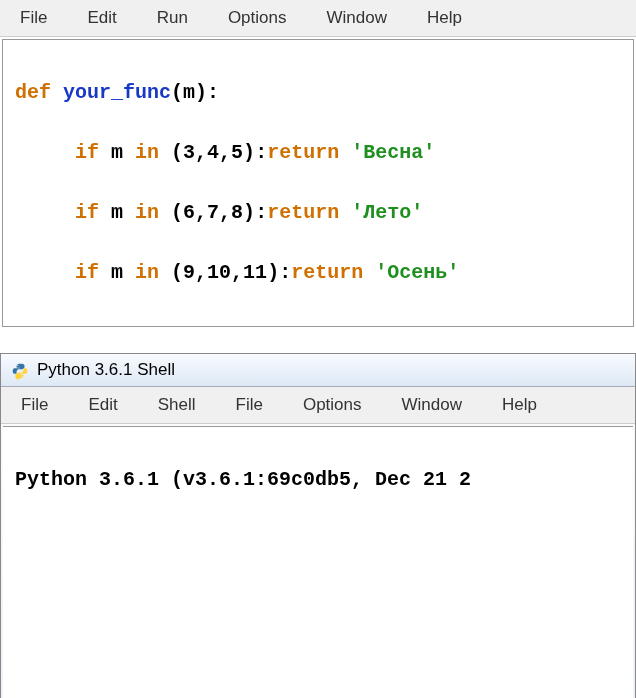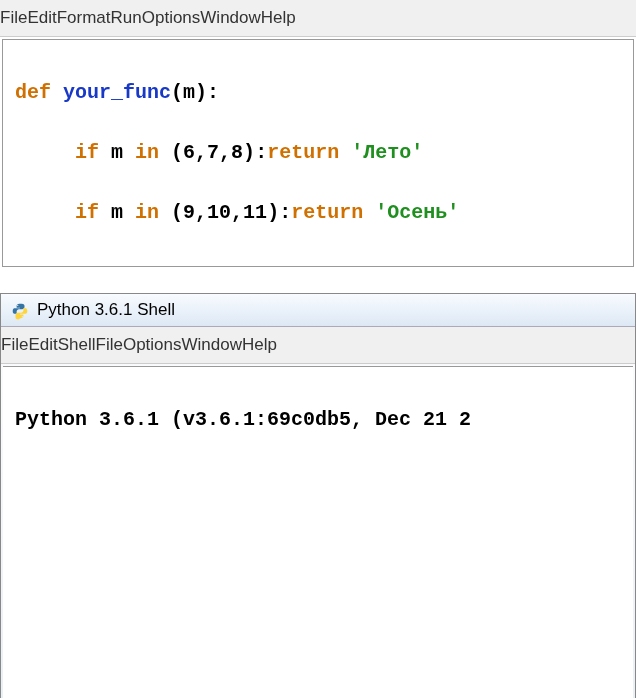--- a/index.html
+++ b/index.html
@@ -14,21 +14,21 @@
     .menubar {
       display: flex;
       background: #f0f0f0;
       border-bottom: 1px solid #ccc;
       padding: 4px 0;
       font-family: Arial, sans-serif;
       font-size: 17px;
       color: #333;
     }
     .menubar .menu-item {
-      padding: 4px 0;
+      padding: 4px 20px;
       cursor: default;
       text-align: center;
     }
     .editor {
       background: #fff;
       padding: 8px 12px;
       border: 1px solid #999;
       margin: 2px;
       font-size: 20px;
       font-weight: bold;
@@ -80,29 +80,29 @@
       border-top: 1px solid #999;
       margin: 2px;
     }
   </style>
 </head>
 <body>
 
 <div class="menubar">
   <div class="menu-item">File</div>
   <div class="menu-item">Edit</div>
-  <div class="menu-item">Format</div>
   <div class="menu-item">Run</div>
   <div class="menu-item">Options</div>
   <div class="menu-item">Window</div>
   <div class="menu-item">Help</div>
 </div>
 
 <div class="editor">
 <div><span class="kw">def</span> <span class="fn">your_func</span><span class="punct">(m):</span></div>
+<div>     <span class="kw">if</span> <span class="ident">m</span> <span class="kw">in</span> <span class="punct">(3,4,5)</span><span class="punct">:</span><span class="kw">return</span> <span class="str">'Весна'</span></div>
 <div>     <span class="kw">if</span> <span class="ident">m</span> <span class="kw">in</span> <span class="punct">(6,7,8)</span><span class="punct">:</span><span class="kw">return</span> <span class="str">'Лето'</span></div>
 <div>     <span class="kw">if</span> <span class="ident">m</span> <span class="kw">in</span> <span class="punct">(9,10,11)</span><span class="punct">:</span><span class="kw">return</span> <span class="str">'Осень'</span></div>
 </div>
 
 <div class="gap"></div>
 
 <div class="shell-window">
   <div class="titlebar">
     <span class="icon">
       <svg width="18" height="18" viewBox="0 0 32 32">

